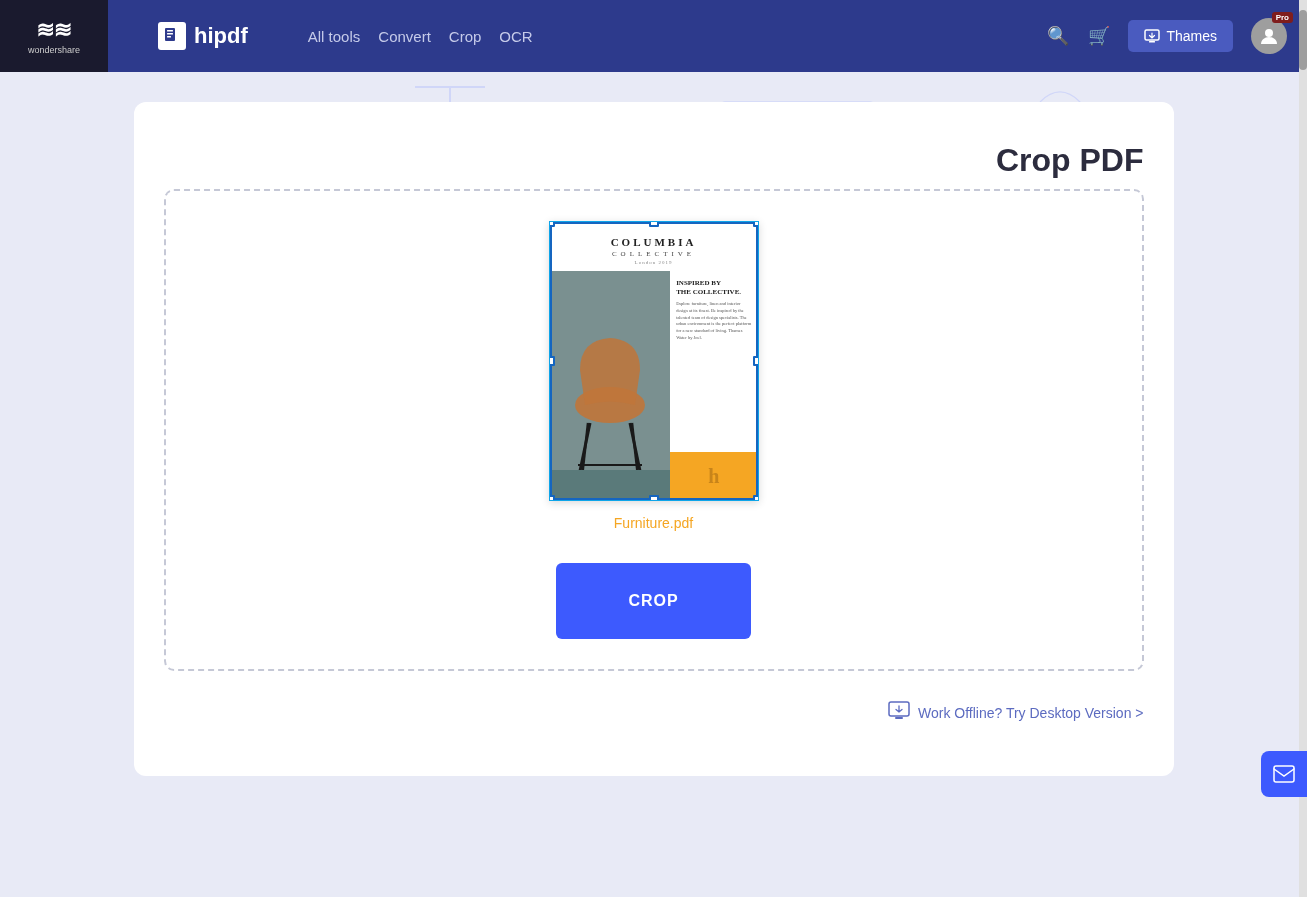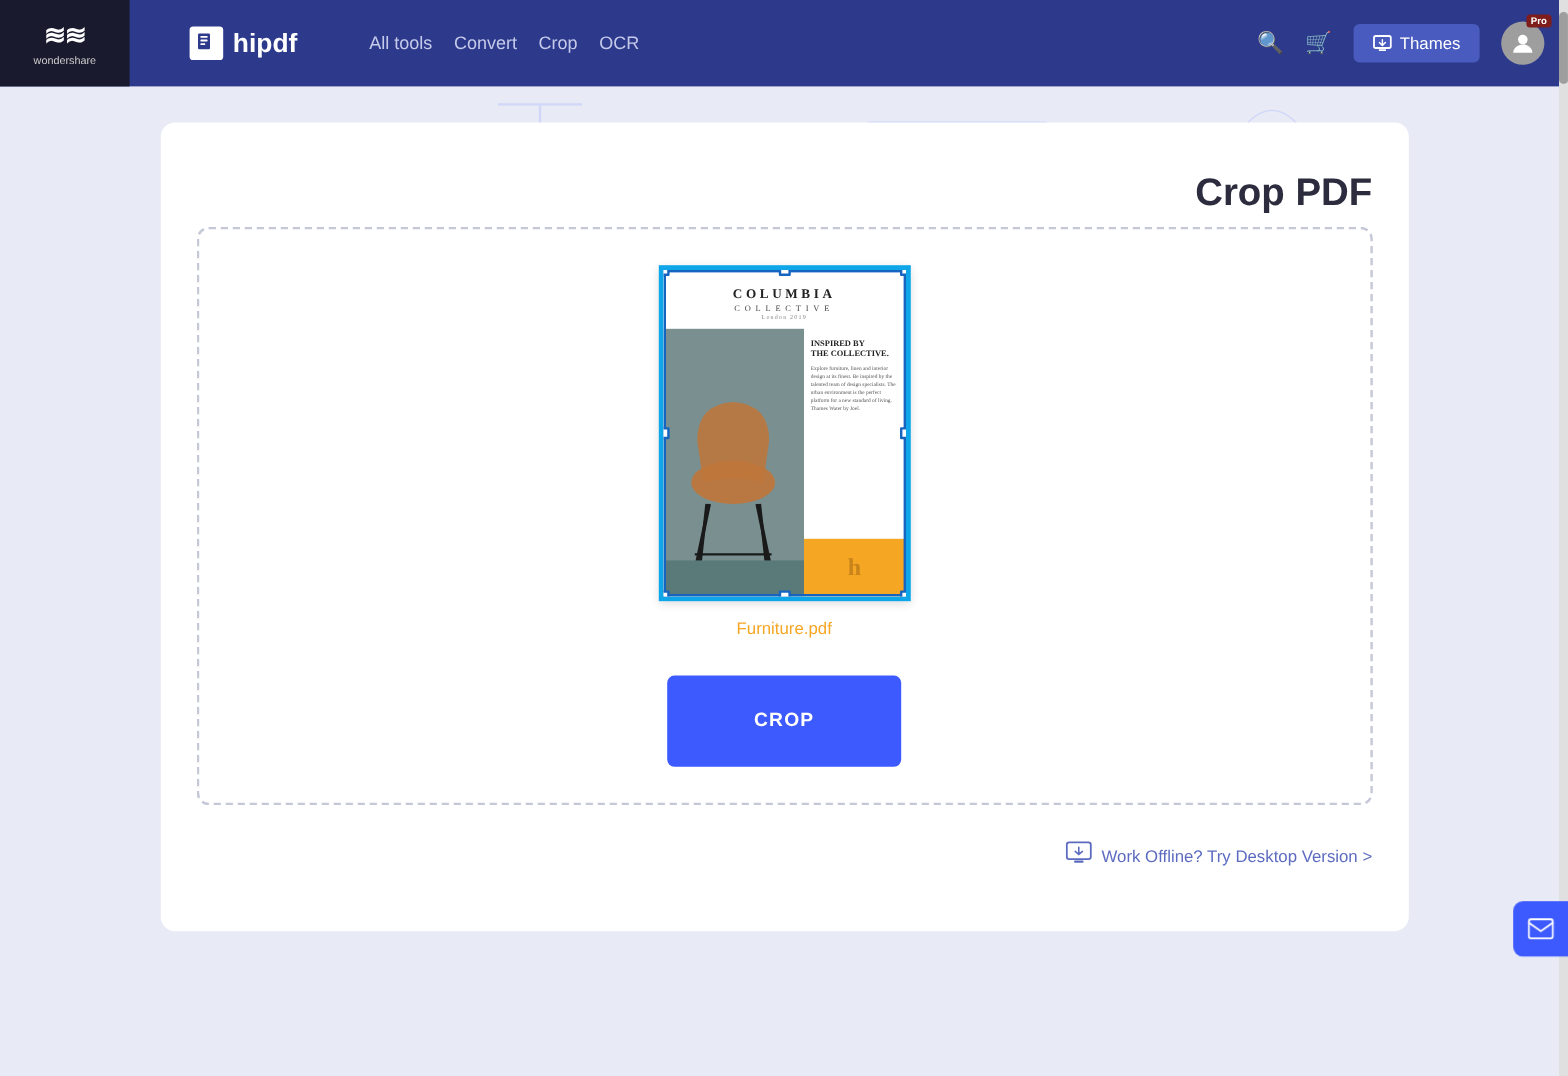--- a/index.html
+++ b/index.html
@@ -183,21 +183,21 @@
     
     .pdf-preview-wrap {
       position: relative;
       display: inline-block;
       margin-bottom: 14px;
     }
     .pdf-page {
       width: 210px;
       height: 280px;
       background: white;
-      border: 4px solid #0ea5e9;
+      border: 1px solid #0ea5e9;
       box-shadow: 0 2px 8px rgba(0,0,0,0.15);
       overflow: hidden;
       position: relative;
     }
     
     .crop-overlay {
       position: absolute;
       top: 0; left: 0; right: 0; bottom: 0;
       pointer-events: none;
     }

